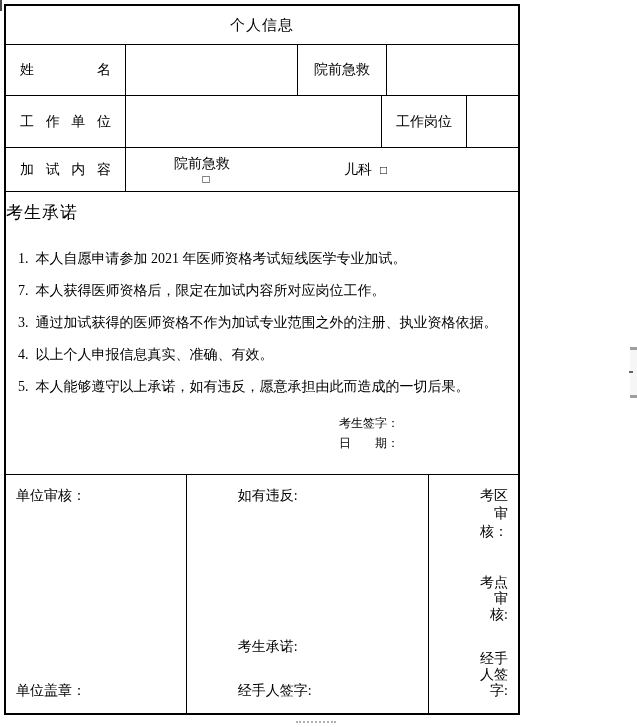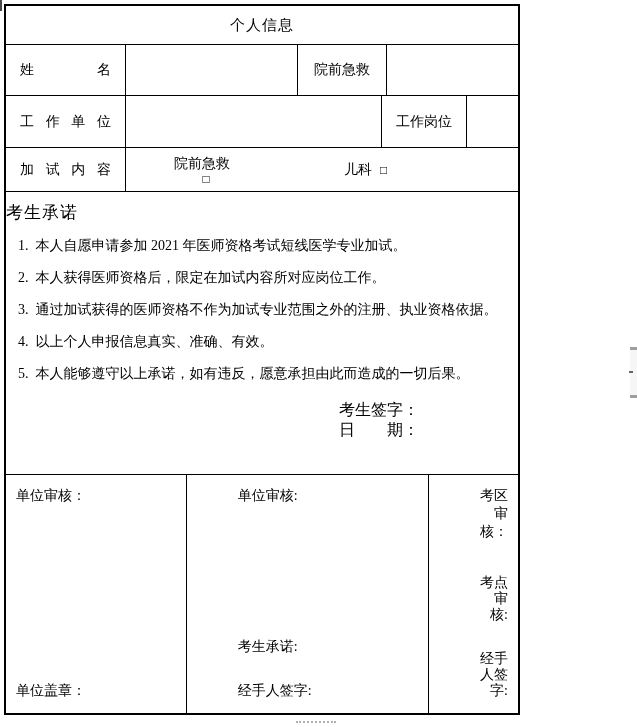--- a/index.html
+++ b/index.html
@@ -56,28 +56,28 @@
   .option-2 { margin-left: 114px; }
   .checkbox-glyph { margin-left: 8px; font-size: 12px; line-height: 12px; }
 
   .promise-title {
     font-size: 17px;
     text-align: left;
     line-height: 24px;
     margin-top: 9px;
     letter-spacing: 1px;
   }
-  .promise-list { margin-top: 5px; }
+  .promise-list { margin-top: 18px; }
   .promise-item {
     line-height: 32px;
     padding: 0 16px 0 12px;
     white-space: pre-wrap;
     font-size: 14px;
   }
-  .sig-line { margin-left: 333px; line-height: 20px; font-size: 16px; }
+  .sig-line { margin-left: 333px; line-height: 20px; font-size: 12px; }
   .sig-name { margin-top: 10px; }
   .sig-date { }
 
   .rev-col {
     display: flex;
     flex-direction: column;
     padding: 12px 10px 14px 10px;
     border-right: 1px solid #000;
     align-items: stretch;
   }
@@ -173,38 +173,38 @@
         <span>儿科</span>
         <span class="checkbox-glyph">□</span>
       </span>
     </div>
   </div>
 
   <div class="row row-promise">
     <div class="promise-title">考生承诺</div>
     <div class="promise-list">
       <div class="promise-item">1.  本人自愿申请参加 2021 年医师资格考试短线医学专业加试。</div>
-      <div class="promise-item">2.  本人获得医师资格后，限定在加试内容所对应岗位工作。</div>
+      <div class="promise-item">7.  本人获得医师资格后，限定在加试内容所对应岗位工作。</div>
       <div class="promise-item">3.  通过加试获得的医师资格不作为加试专业范围之外的注册、执业资格依据。</div>
       <div class="promise-item">4.  以上个人申报信息真实、准确、有效。</div>
       <div class="promise-item">5.  本人能够遵守以上承诺，如有违反，愿意承担由此而造成的一切后果。</div>
     </div>
     <div class="sig-line sig-name">考生签字：</div>
     <div class="sig-line sig-date">日　　期：</div>
   </div>
 
   <div class="row row-review">
     <div class="rev-col rev-col-1">
       <div class="rev-header">单位审核：</div>
       <div class="rev-bottom">
         <div class="rev-seal">单位盖章：</div>
       </div>
     </div>
     <div class="rev-col rev-col-2">
-      <div class="rev-header">单位审核:</div>
+      <div class="rev-header">如有违反:</div>
       <div class="rev-bottom">
         <div class="rev-seal">考生承诺:</div>
         <div class="rev-sign">经手人签字:</div>
       </div>
     </div>
     <div class="rev-col rev-col-3">
       <div class="rev-header">考区审核：</div>
       <div class="rev-bottom">
         <div class="rev-seal">考点审核:</div>
         <div class="rev-sign">经手人签字:</div>

